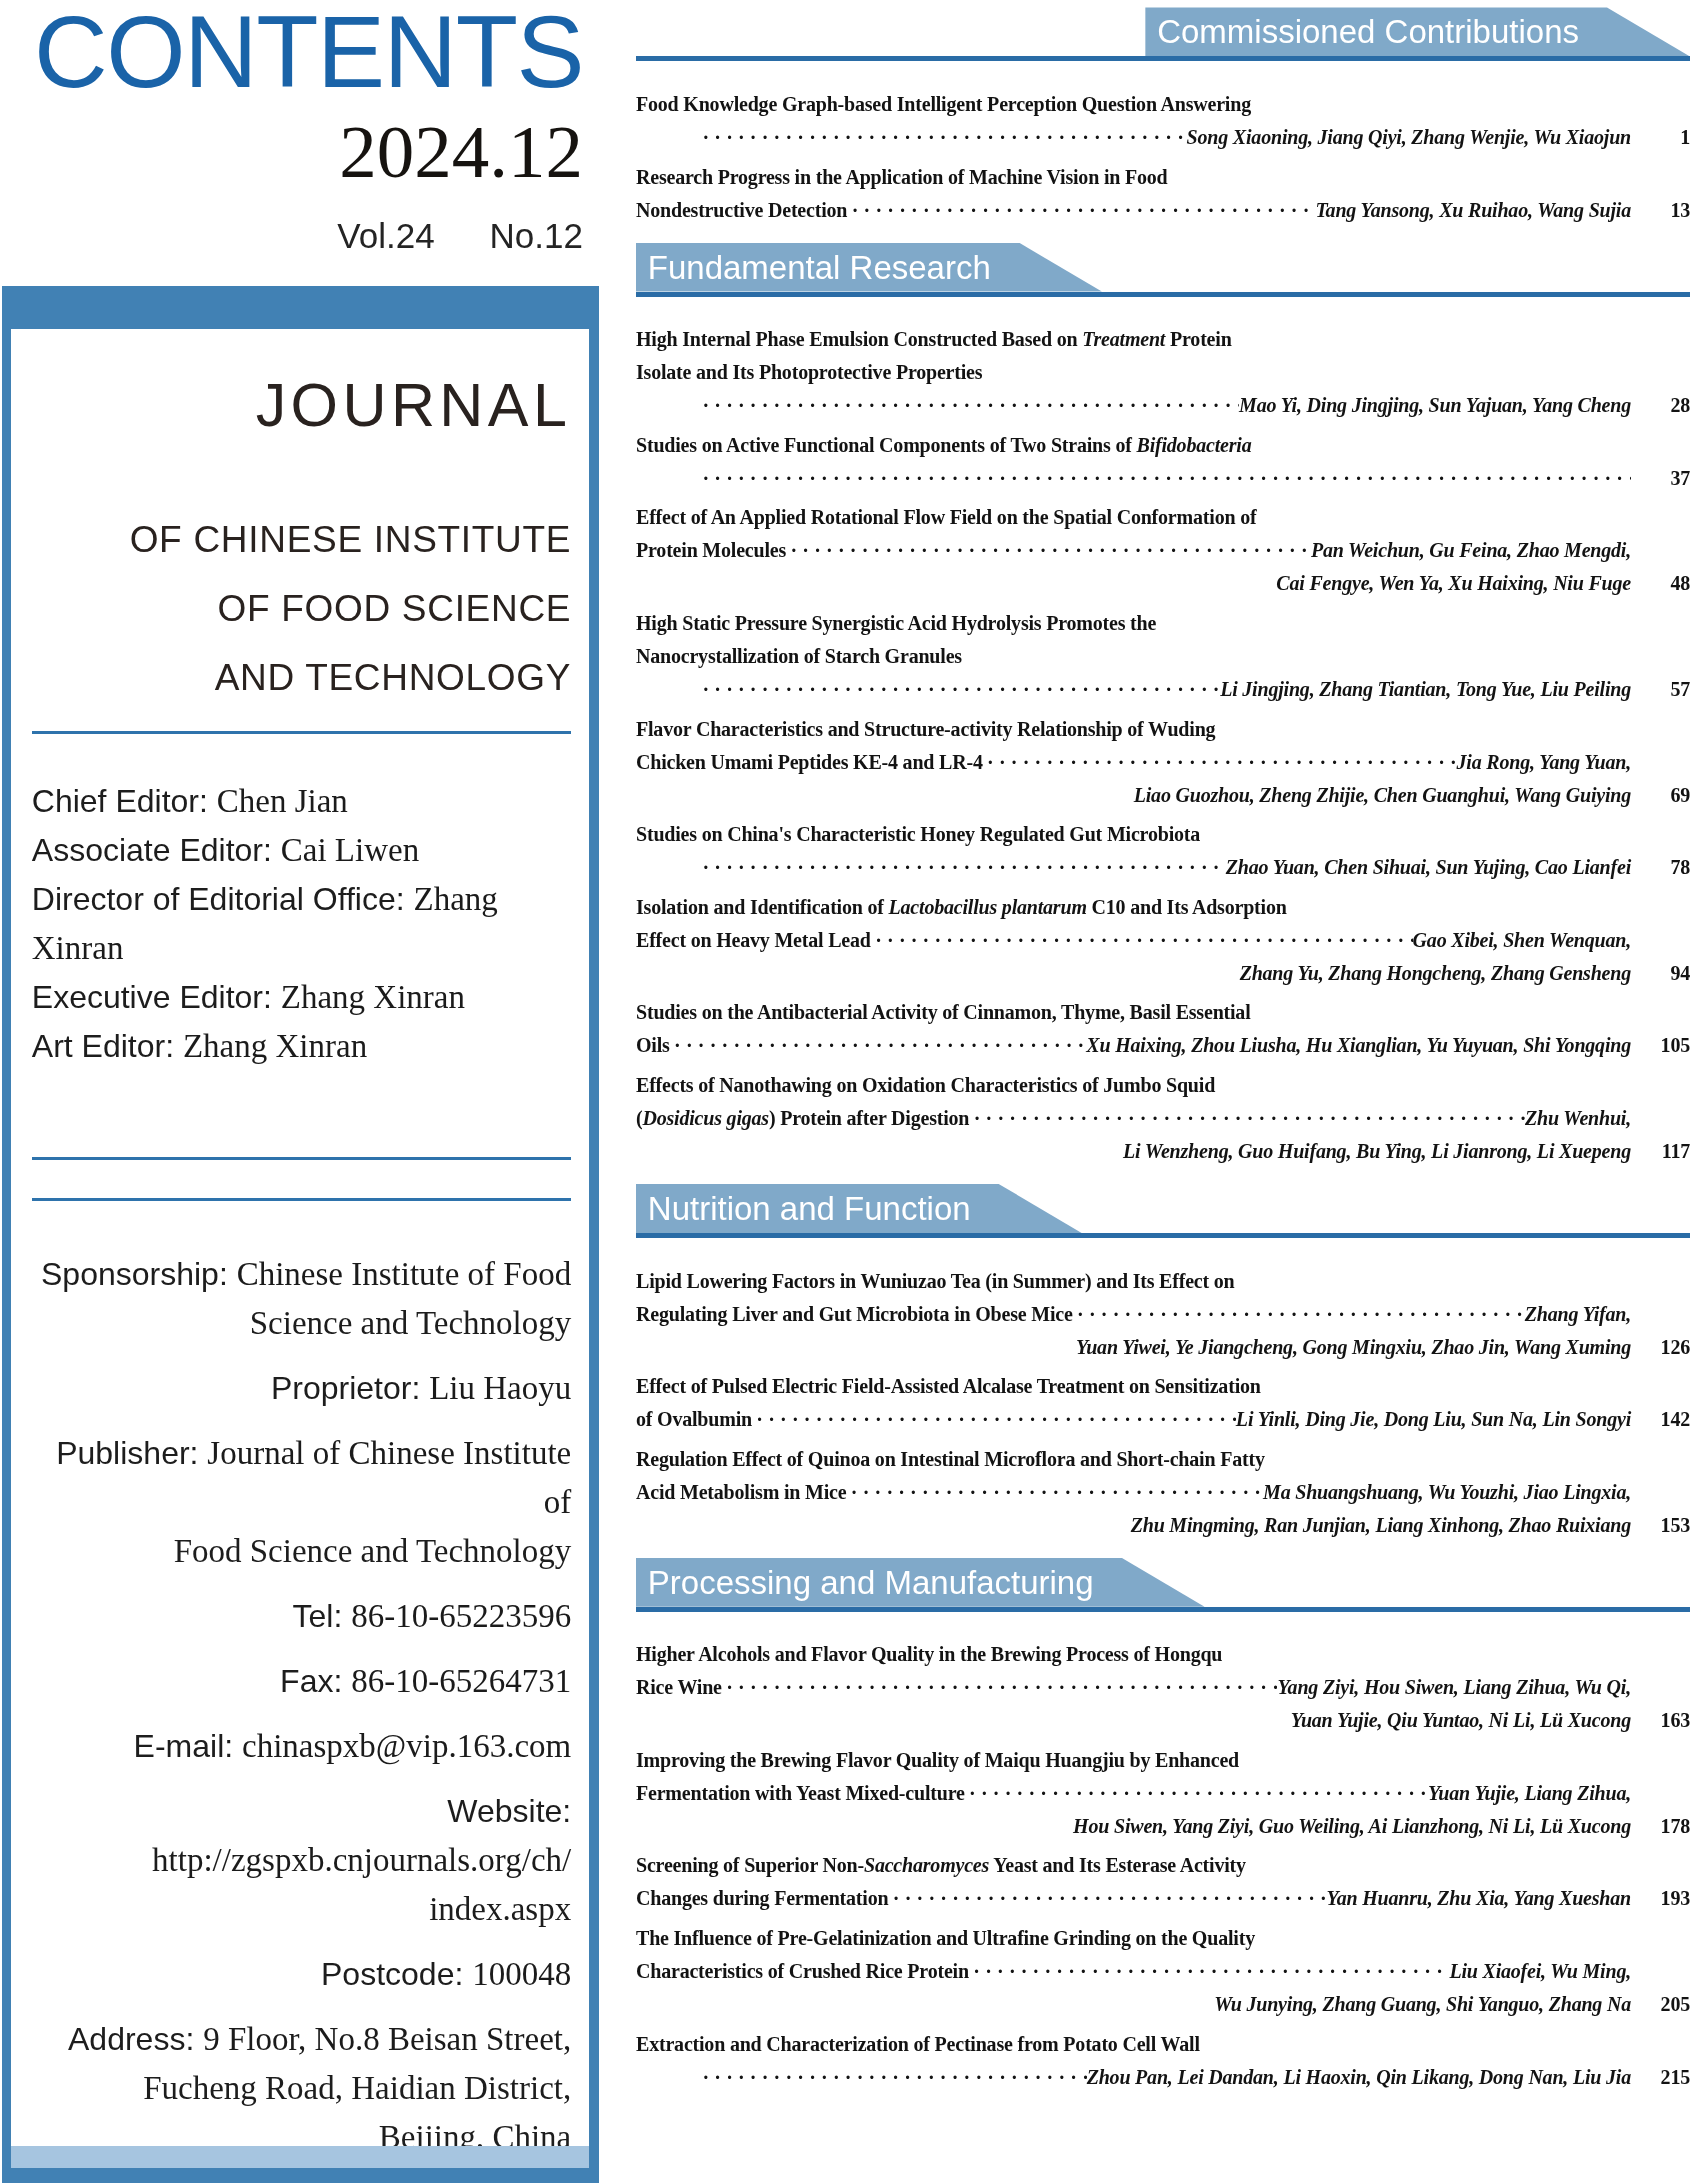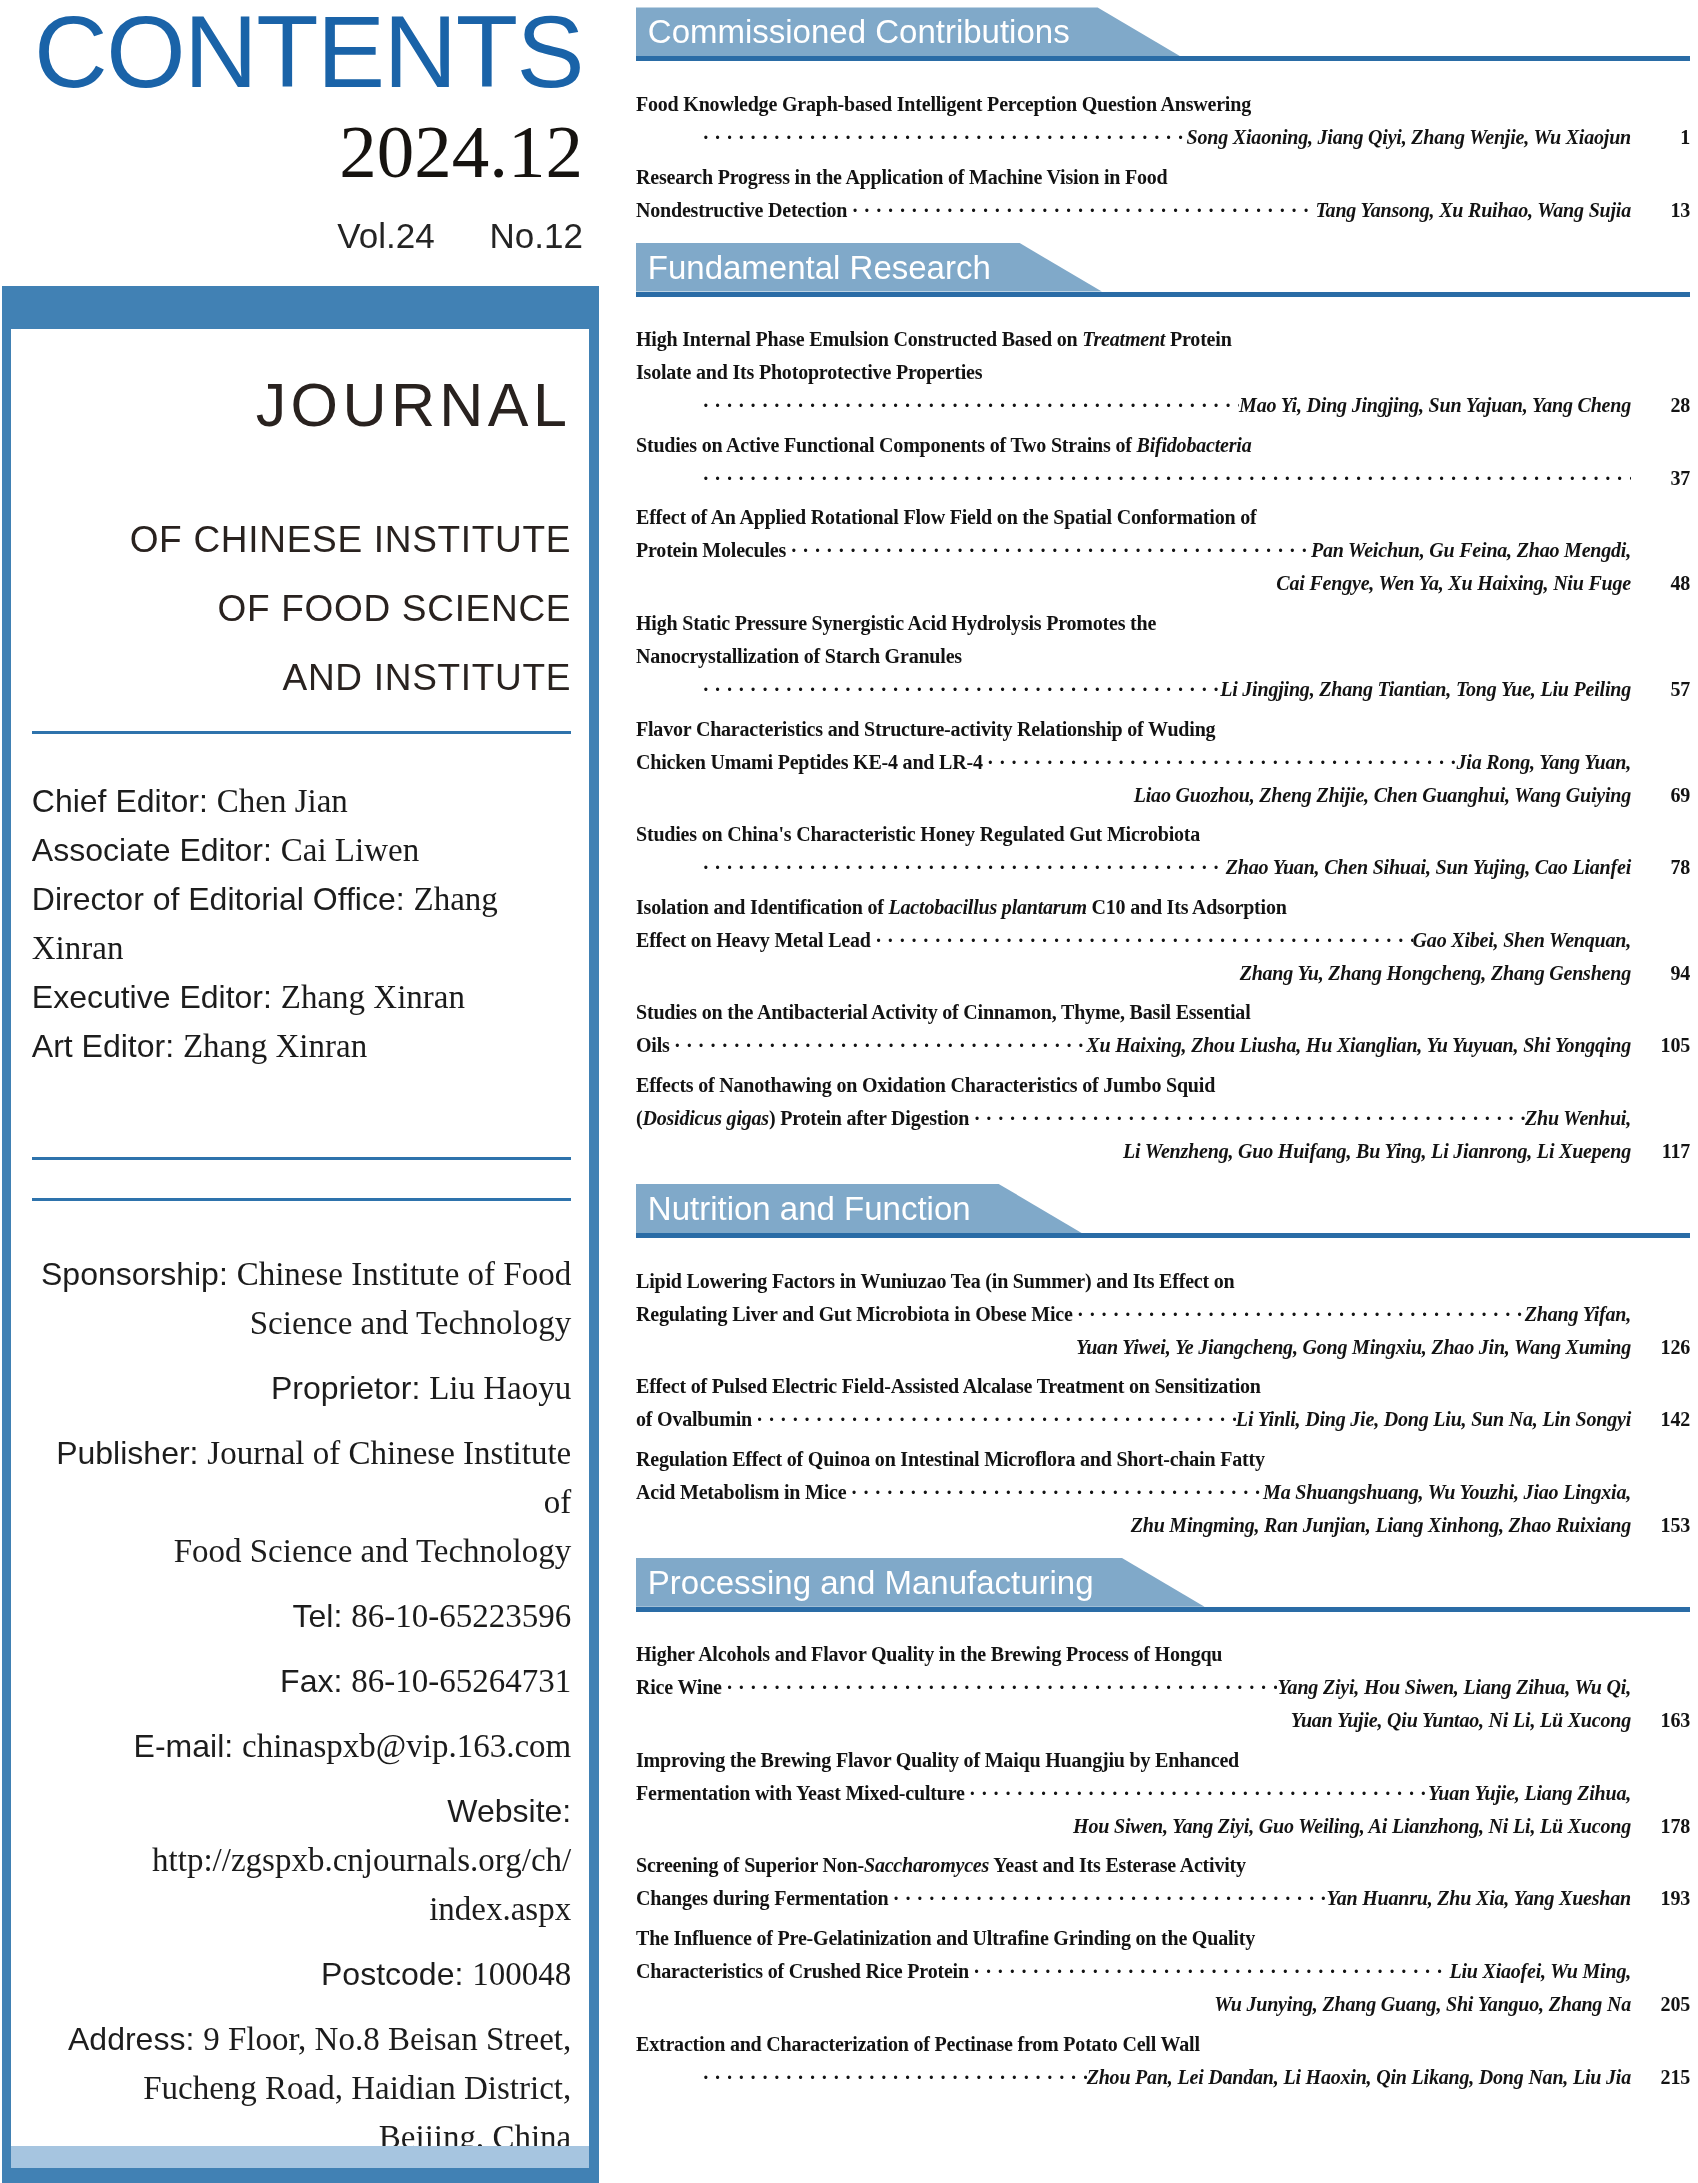--- a/index.html
+++ b/index.html
@@ -35,21 +35,21 @@
   .editor-row .val,.info-line .val{font-family:"Liberation Serif",serif;font-size:33px;color:#1b1b1b;}
   .info{margin-top:49px;}
   .info-item{margin-bottom:16px;}
   .info-line{font-family:"Liberation Sans",sans-serif;font-size:32px;line-height:49px;color:#1d1d1d;text-align:right;}
   .info-line.contline{padding-left:83px;font-family:"Liberation Serif",serif;font-size:33px;}
   .box-bottombar{position:absolute;left:0;right:0;bottom:0;height:22px;background:#a6c5e0;}
 
   
   .toc{position:absolute;left:636px;top:7.4px;width:1054px;}
   .section-header{border-bottom:5.9px solid #2a6ca6;margin:16px 0 26.6px 0;line-height:0;}
-  .section-header.first{margin-top:0;}
+  .section-header.first{margin-top:0;text-align:right;}
   .section-banner{display:inline-block;background:#80a9c9;color:#ffffff;
     font-family:"Liberation Sans",sans-serif;font-size:33px;line-height:49px;
     padding:0 111px 0 11.8px;vertical-align:bottom;
     clip-path:polygon(0 0, calc(100% - 83px) 0, 100% 100%, 0 100%);}
   .toc-entry{margin-bottom:6.6px;}
   .toc-line{display:flex;align-items:baseline;white-space:nowrap;
     font-family:"Liberation Serif",serif;font-size:20px;line-height:33px;
     color:#131313;letter-spacing:-0.2px;font-weight:bold;}
   .toc-line.titleline{display:block;}
   .ital{font-style:italic;}
@@ -71,21 +71,21 @@
     <span>Vol.24</span>
     <span>No.12</span>
   </div>
 
   <aside class="journal-box">
     <div class="box-inner">
       <div class="journal-title">JOURNAL</div>
       <div class="journal-subtitle">
           <div class="subtitle-line">OF CHINESE INSTITUTE</div>
           <div class="subtitle-line">OF FOOD SCIENCE</div>
-          <div class="subtitle-line">AND INSTITUTE</div>
+          <div class="subtitle-line">AND TECHNOLOGY</div>
         </div>
       <hr class="rule rule-1">
       <div class="editors">
           <div class="editor-row"><span class="lbl">Chief Editor: </span><span class="val">Chen Jian</span></div>
           <div class="editor-row"><span class="lbl">Associate Editor: </span><span class="val">Cai Liwen</span></div>
           <div class="editor-row"><span class="lbl">Director of Editorial Office: </span><span class="val">Zhang Xinran</span></div>
           <div class="editor-row"><span class="lbl">Executive Editor: </span><span class="val">Zhang Xinran</span></div>
           <div class="editor-row"><span class="lbl">Art Editor: </span><span class="val">Zhang Xinran</span></div>
         </div>
       <hr class="rule rule-a">

